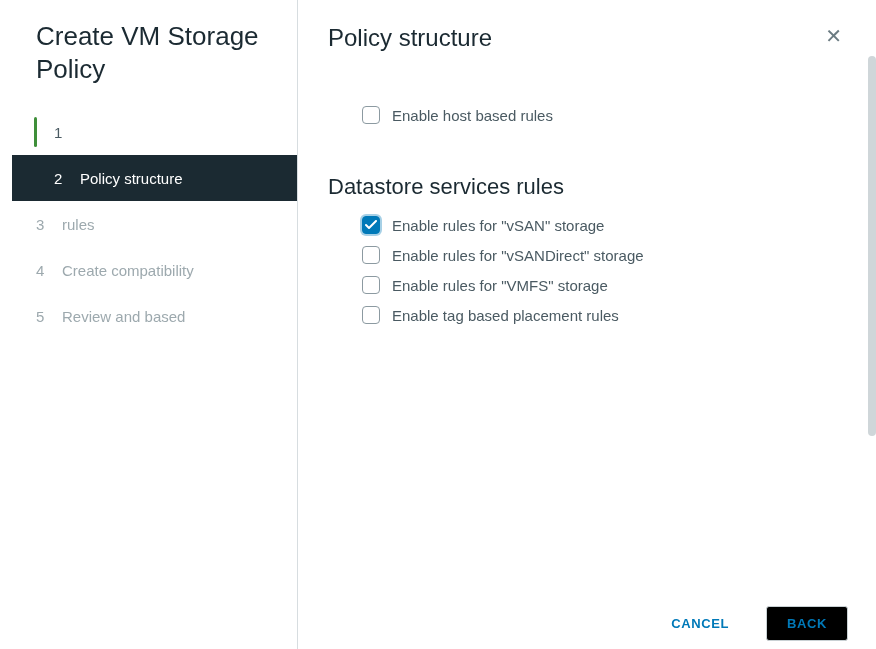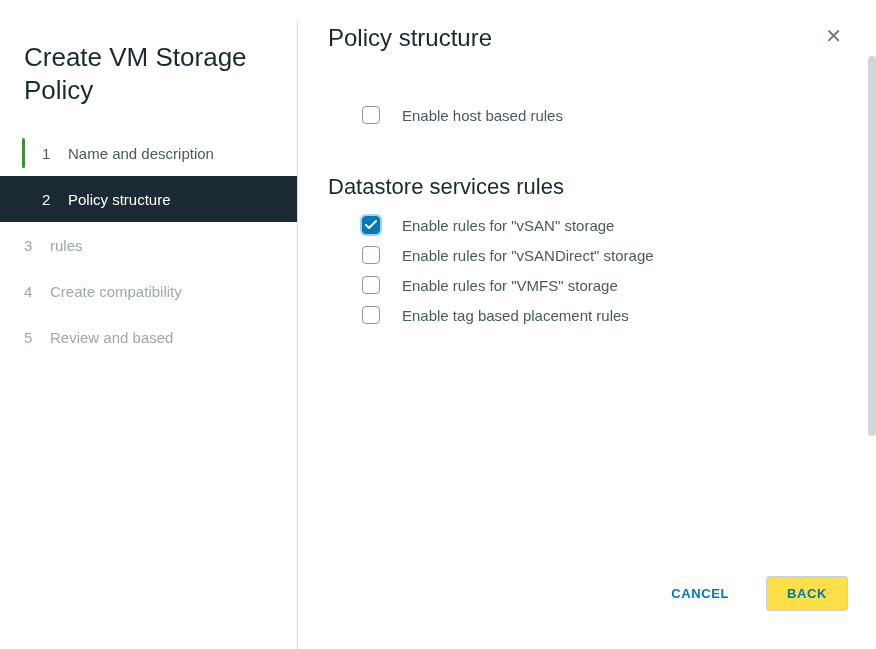--- a/index.html
+++ b/index.html
@@ -23,22 +23,21 @@
   }
   .wizard {
     display: flex;
     width: 100%; height: 100%;
   }
   
   .sidebar {
     width: 298px;
     flex: 0 0 298px;
     border-right: 1px solid var(--divider);
-    padding: 20px 0 0 0;
-    margin-top: 21px;
+    padding: 20px 0 0 12px;
   }
   .wizard-title {
     font-size: 26px;
     font-weight: 400;
     line-height: 1.25;
     padding: 0 24px 24px 24px;
     color: var(--text-dark);
   }
   .steps { padding: 0; margin: 0; }
   .step {
@@ -116,21 +115,21 @@
   }
   .section-desc {
     font-size: 15px;
     line-height: 1.6;
     color: var(--text-med);
     margin: 0 0 14px 0;
   }
   .check-row {
     display: flex;
     align-items: center;
-    gap: 22px;
+    gap: 12px;
     padding: 6px 0 6px 34px;
     font-size: 15px;
     color: var(--text-med);
   }
   .cbox {
     width: 18px; height: 18px;
     border: 1.5px solid #8c9aa1;
     border-radius: 4px;
     display: inline-flex;
     align-items: center;
@@ -149,38 +148,38 @@
 
   .section-gap { height: 44px; }
 
   
   .footer {
     flex: 0 0 auto;
     display: flex;
     justify-content: flex-end;
     align-items: center;
     gap: 16px;
-    padding: 16px 28px 38px 28px;
+    padding: 16px 28px 8px 28px;
     background: #fff;
   }
   .btn {
     font-size: 13px;
     font-weight: 600;
     letter-spacing: 0.6px;
     padding: 9px 20px;
     border-radius: 3px;
     cursor: pointer;
     border: 1px solid transparent;
     background: transparent;
   }
   .btn-link { color: var(--blue); }
   .btn-outline {
     color: var(--blue);
     border: 1px solid #c9d1d4;
-    background: #fde047;
+    background: #000000;
   }
   .btn-primary {
     color: #fff;
     background: var(--blue);
     border-color: var(--blue);
   }
 
   
   .fake-scrollbar {
     position: absolute;
@@ -194,21 +193,20 @@
 <body>
 
 <div class="wizard">
 
   <aside class="sidebar">
     <div class="wizard-title">Create VM Storage Policy</div>
 
     <nav class="steps">
       <div class="step completed">
         <span class="num">1</span>
-        <span class="label">Name and description</span>
       </div>
       <div class="step active">
         <span class="num">2</span>
         <span class="label">Policy structure</span>
       </div>
       <div class="step disabled">
         <span class="num">3</span>
         <span class="label">rules</span>
       </div>
       <div class="step disabled">

